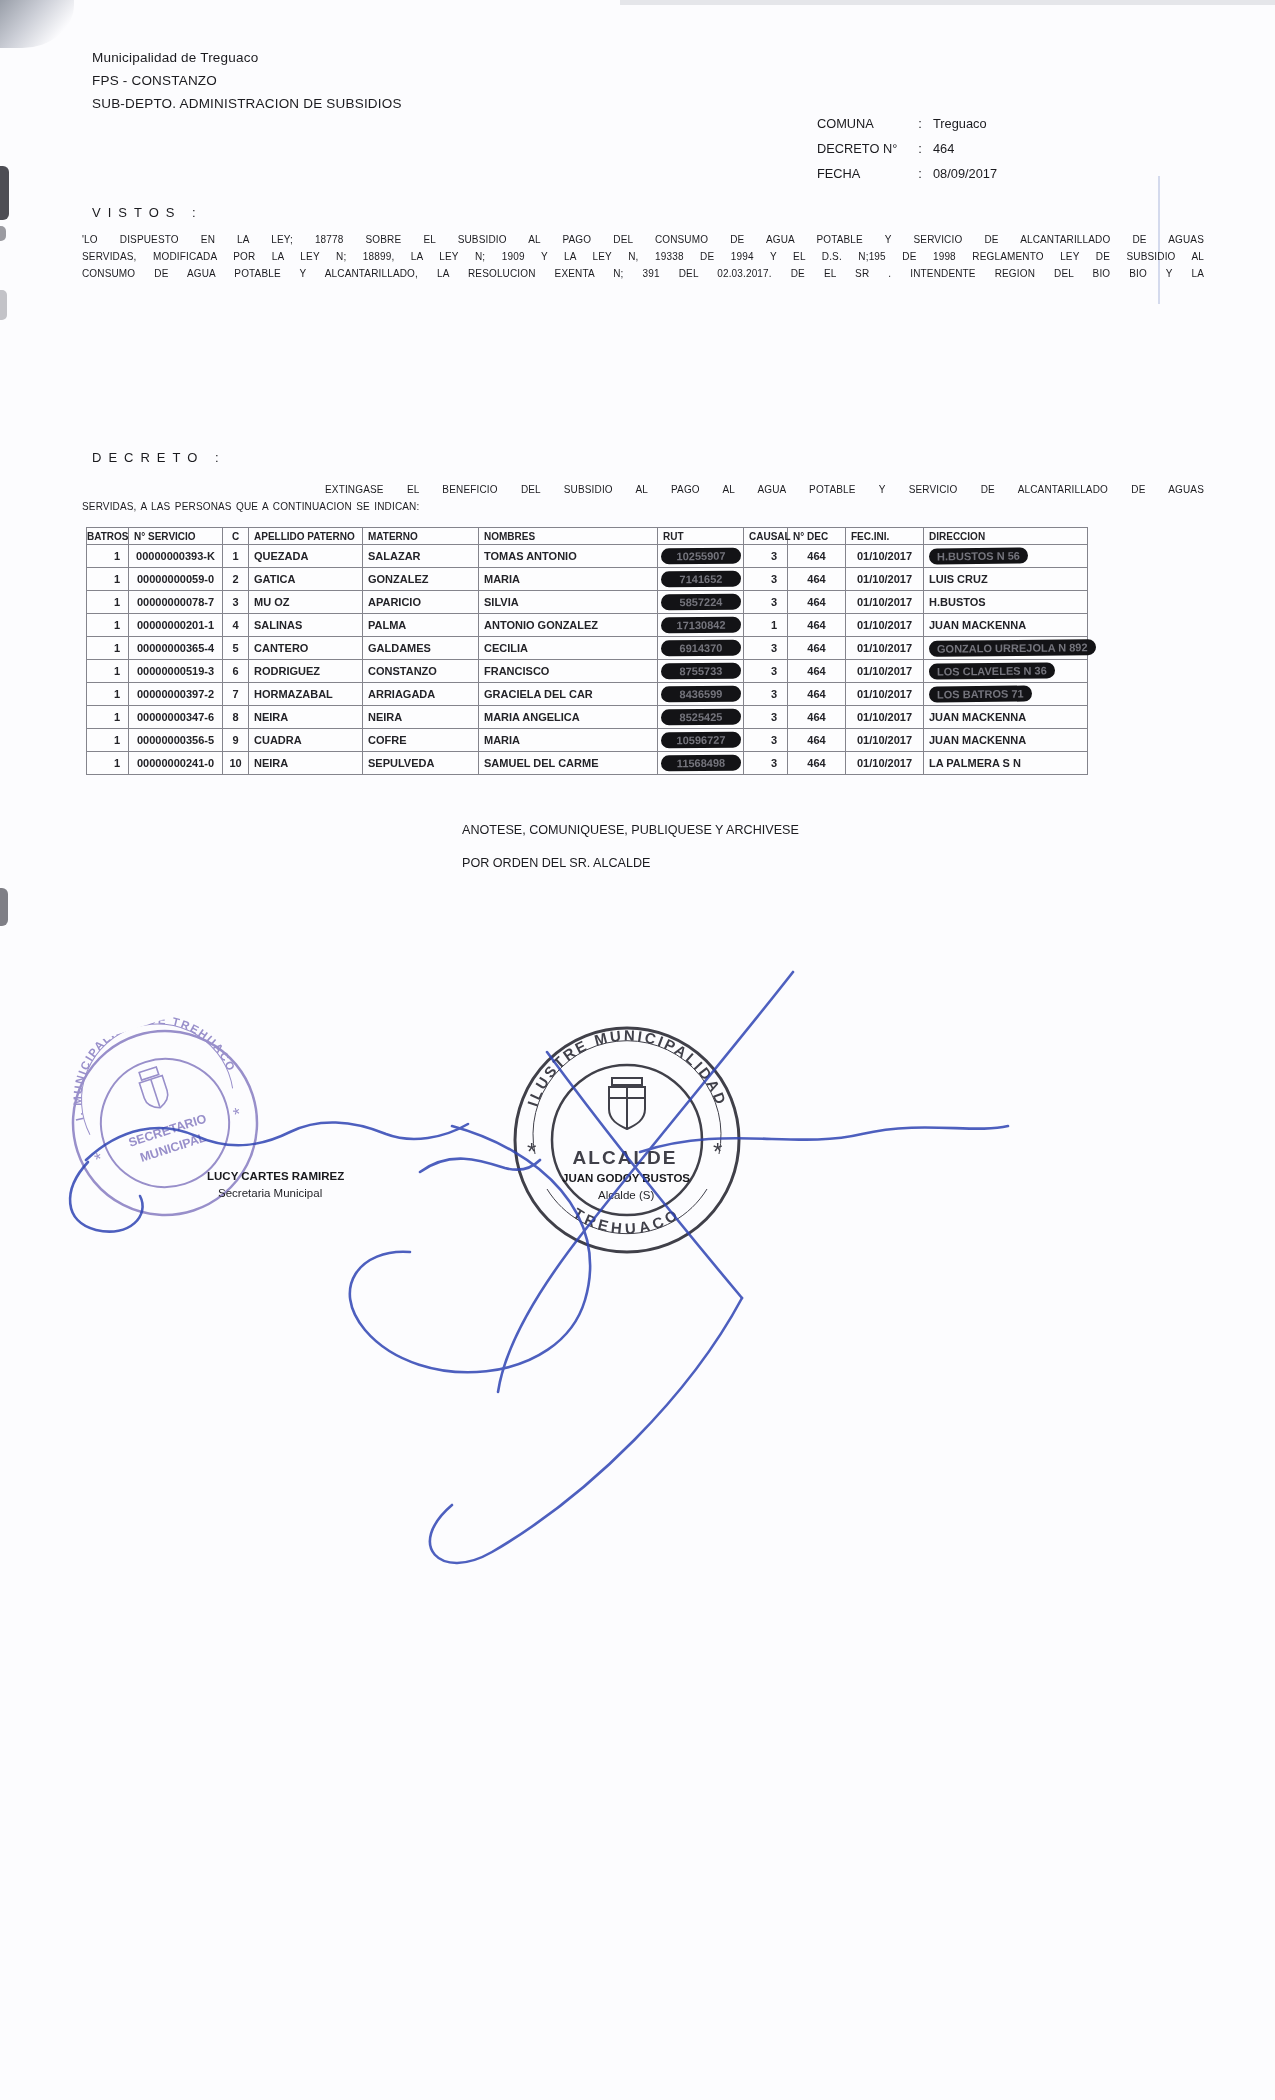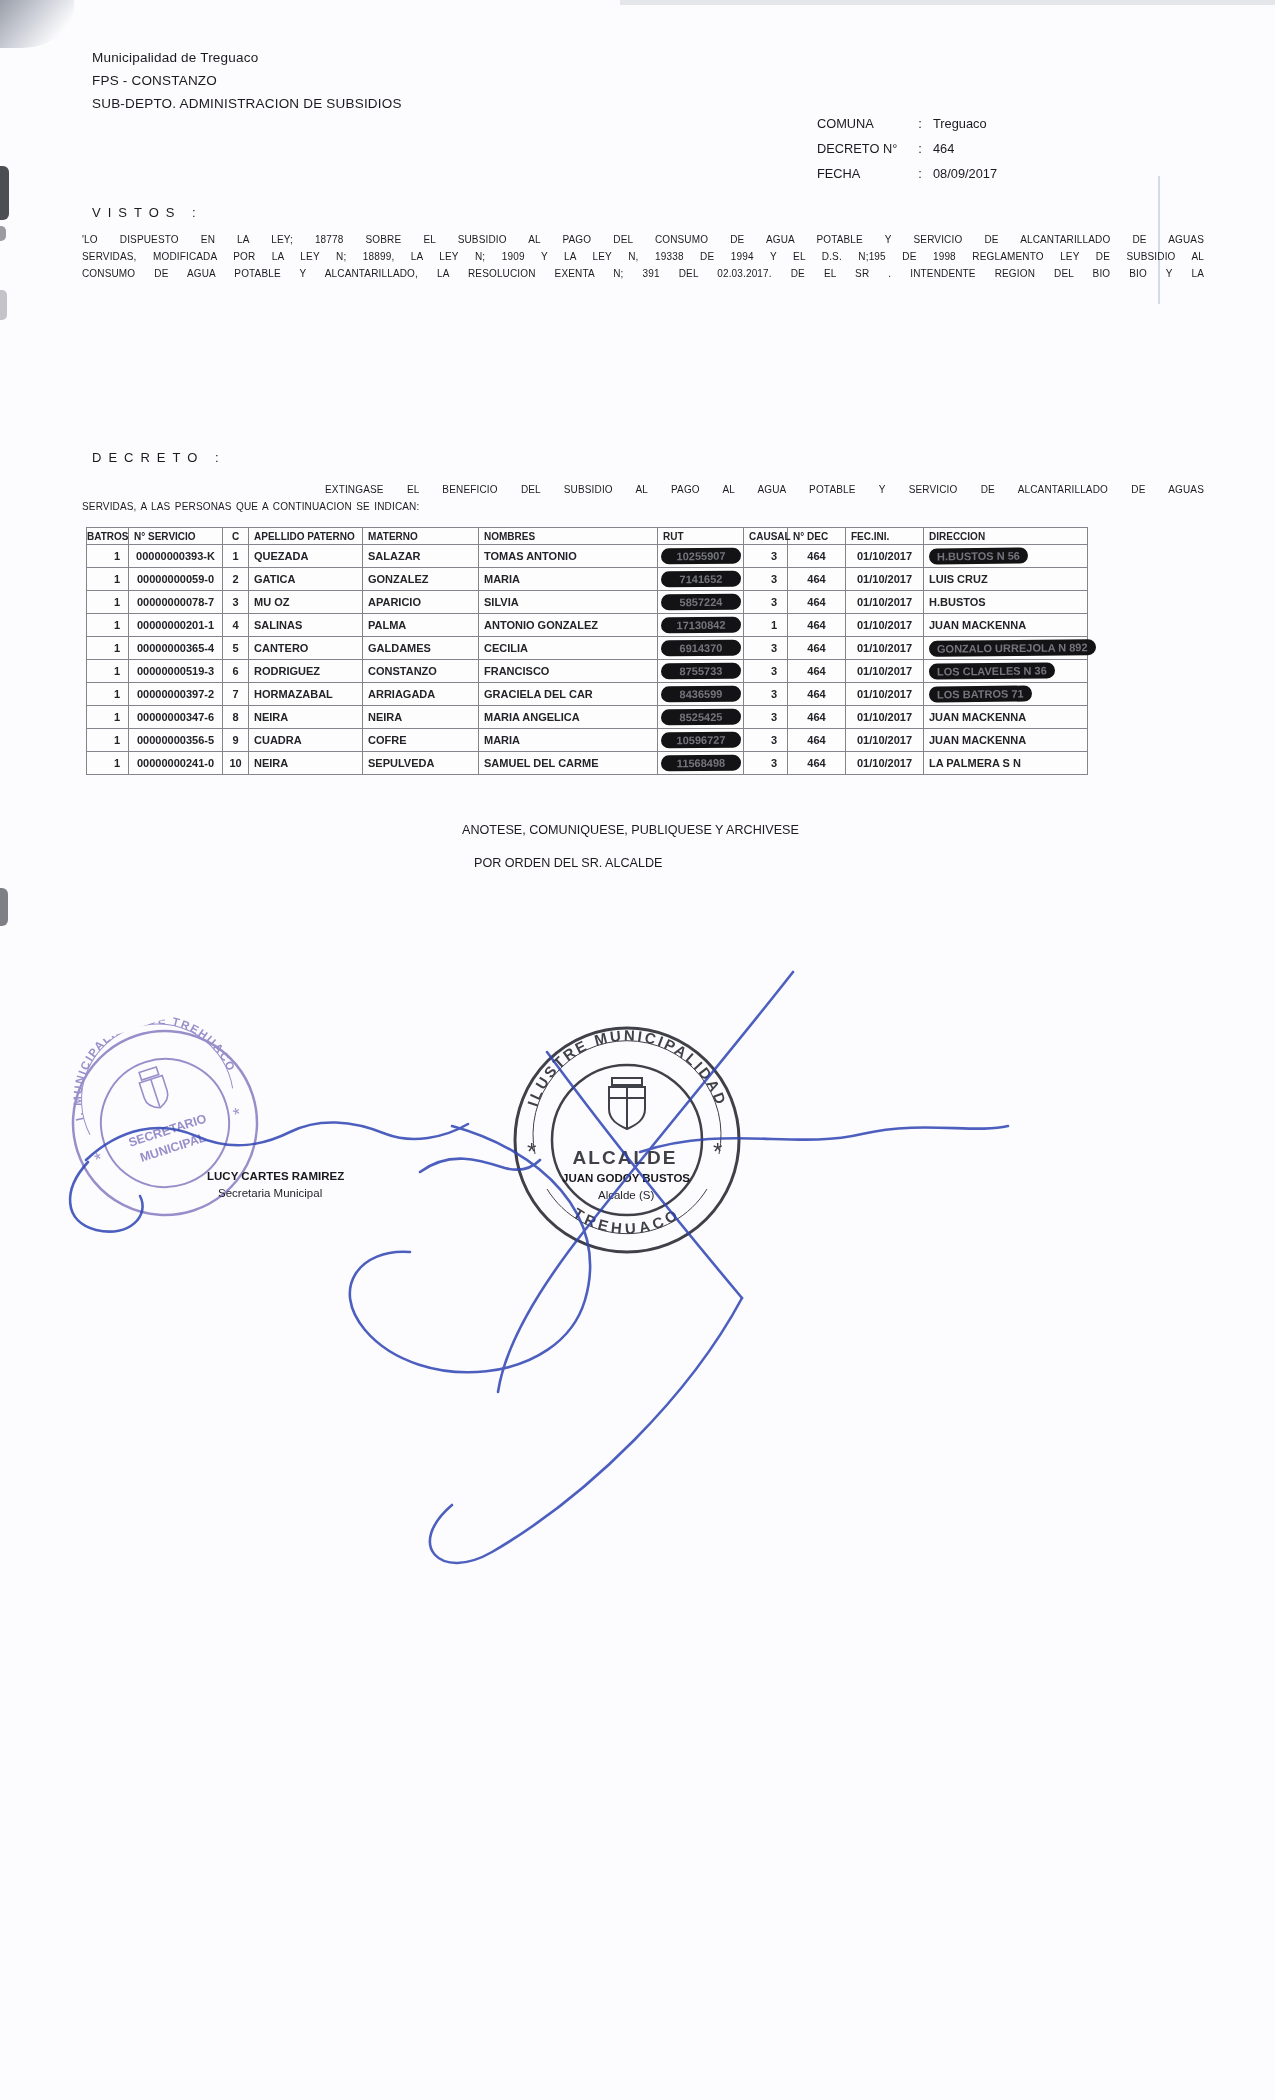--- a/index.html
+++ b/index.html
@@ -51,21 +51,21 @@
   td.col-rut{text-align:center;padding:0;margin-top:28px;}
   td.col-causal{text-align:right;padding:0 10px 0 0;}
   td.col-dec{text-align:center;padding:0;}
   td.col-fecini{text-align:center;padding:0;}
   .redact{display:inline-block;background:#131316;color:#74747c;border-radius:9px;
           padding:1px 8px;line-height:14px;transform:rotate(-.6deg);}
   td.col-rut .redact{min-width:64px;text-align:center;}
 
   .closing{position:absolute;left:462px;font-size:12.6px;z-index:3;}
   #closing-1{top:823px;}
-  #closing-2{top:856px;margin-left:12px;}
+  #closing-2{top:856px;}
 
   .stamp{position:absolute;z-index:4;}
   #secretary-stamp{left:66px;top:1024px;opacity:.78;transform:rotate(-18deg);}
   #alcalde-stamp{left:505px;top:1018px;opacity:.9;}
 
   .sig-name{position:absolute;font-size:11.5px;font-weight:700;color:#18181c;z-index:6;}
   .sig-title{position:absolute;font-size:11.5px;color:#1f1f24;z-index:6;}
   #lucy-name{left:207px;top:1170px;}
   #lucy-title{left:218px;top:1187px;}
   #juan-name{left:562px;top:1172px;}

